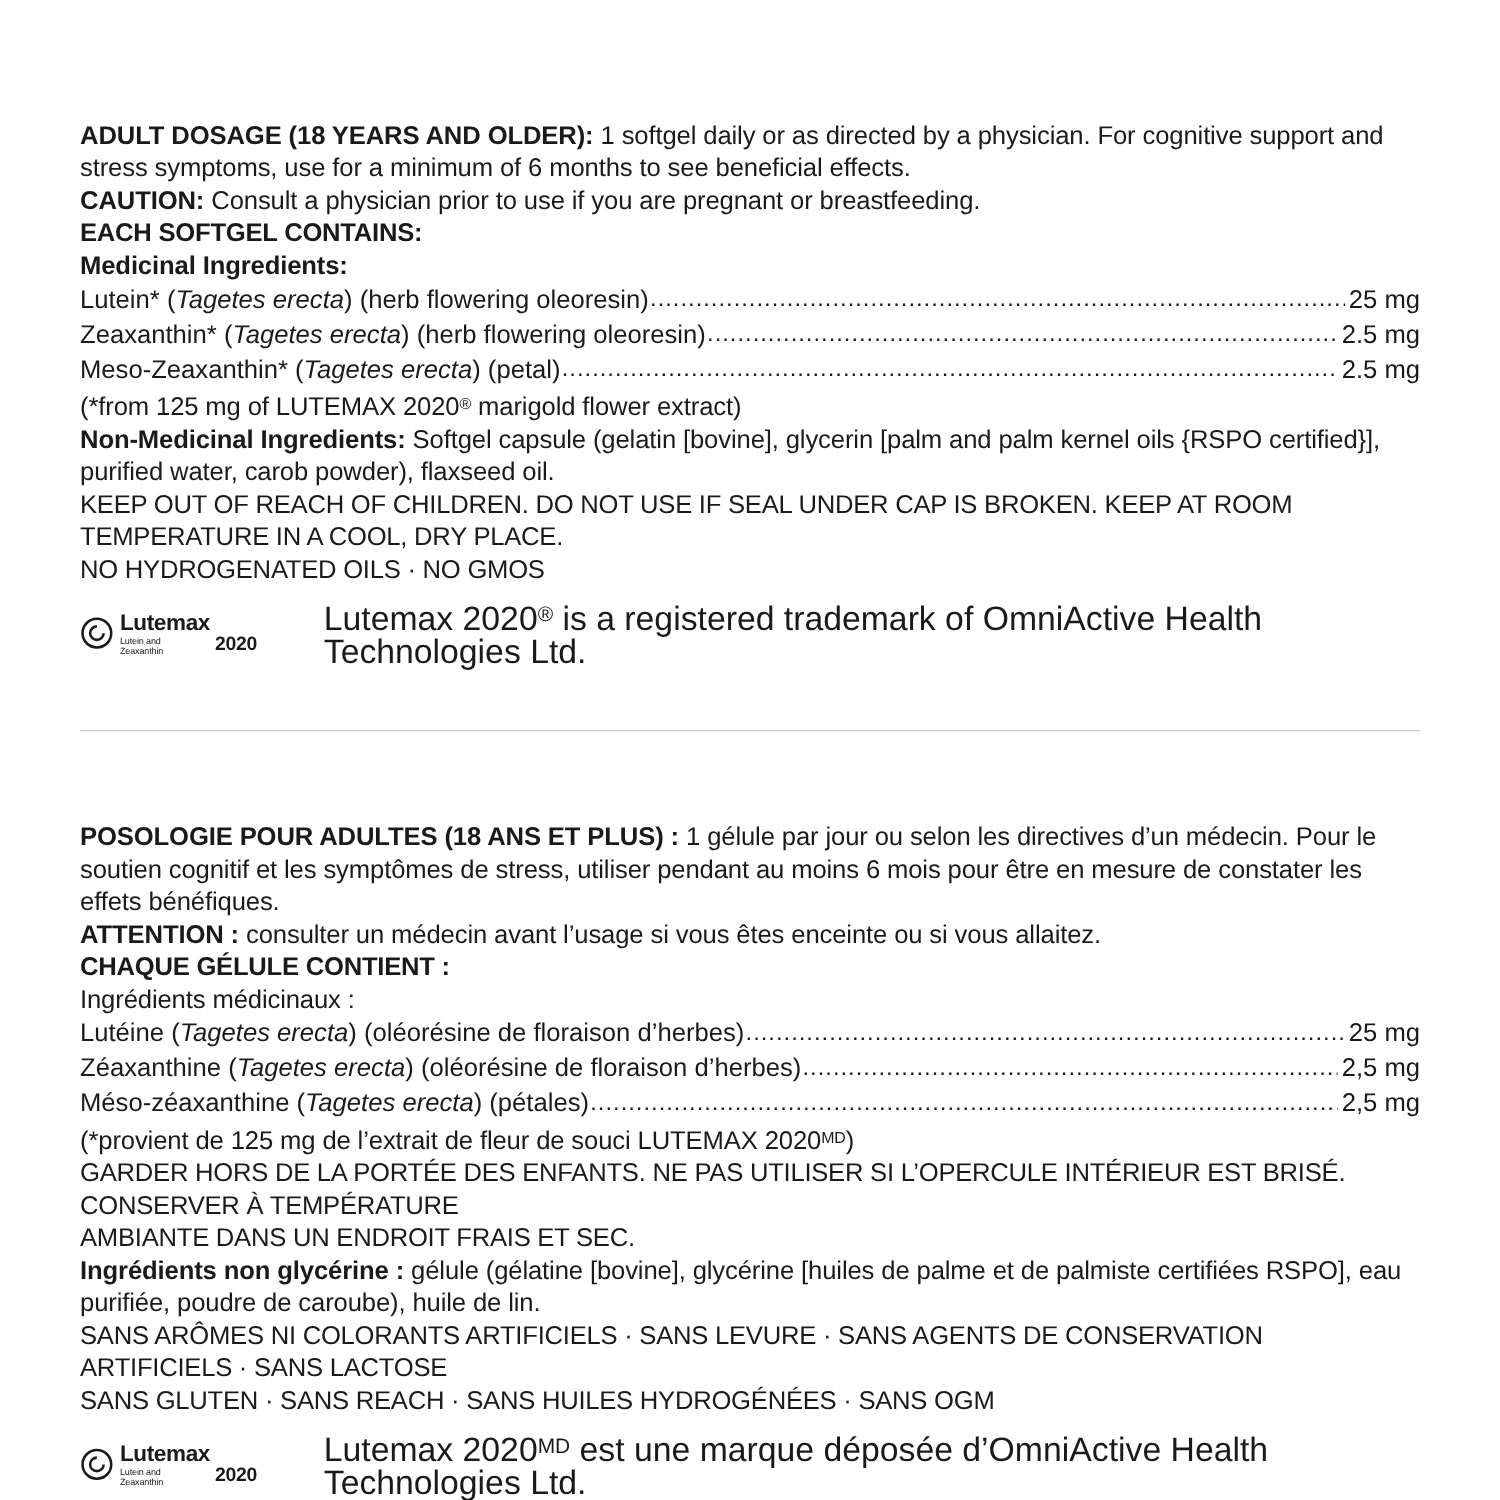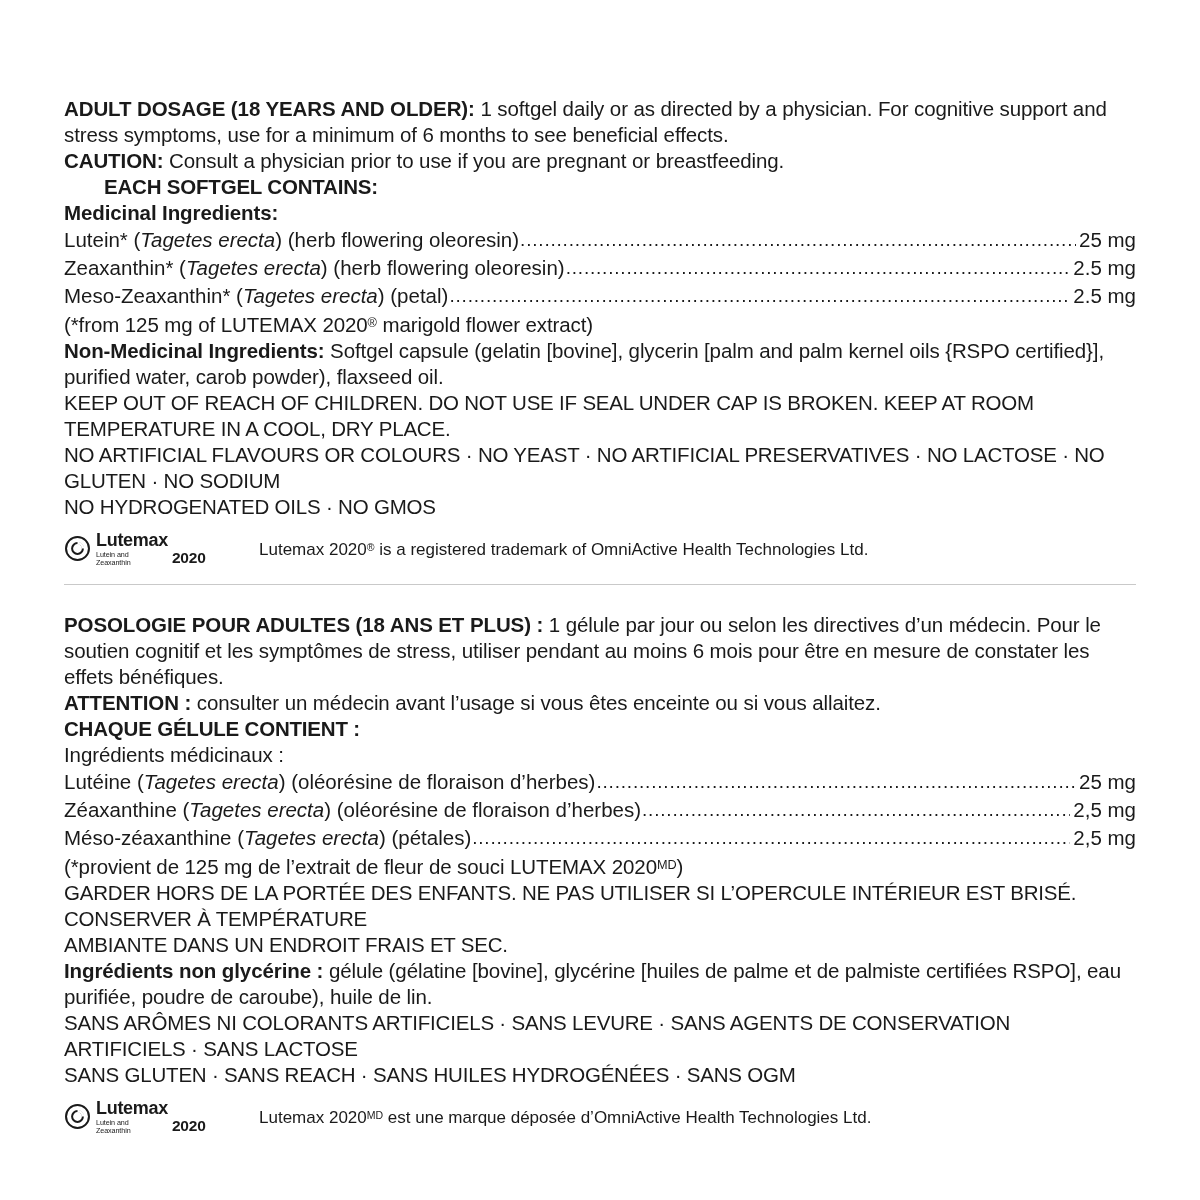--- a/index.html
+++ b/index.html
@@ -107,52 +107,52 @@
     font-weight: bold;
     display: block;
     text-align: right;
     letter-spacing: -0.2px;
   }
   .lutemax .stack {
     display: flex;
     flex-direction: column;
   }
   .tm-text {
-    font-size: 17px;
+    font-size: 27px;
     line-height: 26px;
     margin-left: 22px;
   }
   sup.reg {
     font-size: 0.62em;
     vertical-align: 0.42em;
   }
   sup.md {
     font-size: 0.62em;
     vertical-align: 0.42em;
   }
   .blk-en { position: absolute; top: 96px; left: 64px; }
   .blk-div { position: absolute; top: 584px; left: 64px; }
-  .blk-fr { position: absolute; top: 612px; left: 64px; }
+  .blk-fr { position: absolute; top: 657px; left: 64px; }
 </style>
 </head>
 <body>
 
 <div class="page">
 
   <div class="panel blk-en">
 
     <p class="line">
       <b>ADULT DOSAGE (18 YEARS AND OLDER):</b><span> 1 softgel daily or as directed by a physician. For cognitive support and stress symptoms, use for a minimum of 6 months to see beneficial effects.</span>
     </p>
 
     <p class="line">
       <b>CAUTION:</b><span> Consult a physician prior to use if you are pregnant or breastfeeding.</span>
     </p>
 
-    <p class="line caps" style="font-weight:bold;margin-left:40px;">EACH SOFTGEL CONTAINS:</p>
+    <p class="line caps" style="font-weight:bold;">EACH SOFTGEL CONTAINS:</p>
 
     <p class="line" style="font-weight:bold;">Medicinal Ingredients:</p>
 
     <div class="ing">
       <span class="nm"><span>Lutein* (</span><i>Tagetes erecta</i><span>) (herb flowering oleoresin)</span></span>
       <span class="dots">........................................................................................................................................................................................................................................................................................................</span>
       <span class="amt">25 mg</span>
     </div>
 
     <div class="ing">
@@ -170,21 +170,20 @@
     <p class="line">
       <span>(*from 125 mg of LUTEMAX 2020</span><sup class="reg">®</sup><span> marigold flower extract)</span>
     </p>
 
     <p class="line">
       <b>Non-Medicinal Ingredients:</b><span> Softgel capsule (gelatin [bovine], glycerin [palm and palm kernel oils {RSPO certified}], purified water, carob powder), flaxseed oil.</span>
     </p>
 
     <p class="line caps">KEEP OUT OF REACH OF CHILDREN. DO NOT USE IF SEAL UNDER CAP IS BROKEN. KEEP AT ROOM TEMPERATURE IN A COOL, DRY PLACE.</p>
 
-    <p class="line caps">NO ARTIFICIAL FLAVOURS OR COLOURS · NO YEAST · NO ARTIFICIAL PRESERVATIVES · NO LACTOSE · NO GLUTEN · NO SODIUM</p>
     <p class="line caps">NO HYDROGENATED OILS · NO GMOS</p>
 
     <div class="logo-row">
       <div class="lutemax">
         <svg class="ring" viewBox="0 0 40 40">
           <circle cx="20" cy="20" r="17" fill="none" stroke="#1a1a1a" stroke-width="3"></circle>
           <circle cx="20" cy="20" r="8" fill="none" stroke="#1a1a1a" stroke-width="3"></circle>
           <path d="M20 12 A8 8 0 0 1 28 20" fill="none" stroke="#ffffff" stroke-width="4"></path>
         </svg>
         <div class="stack">

